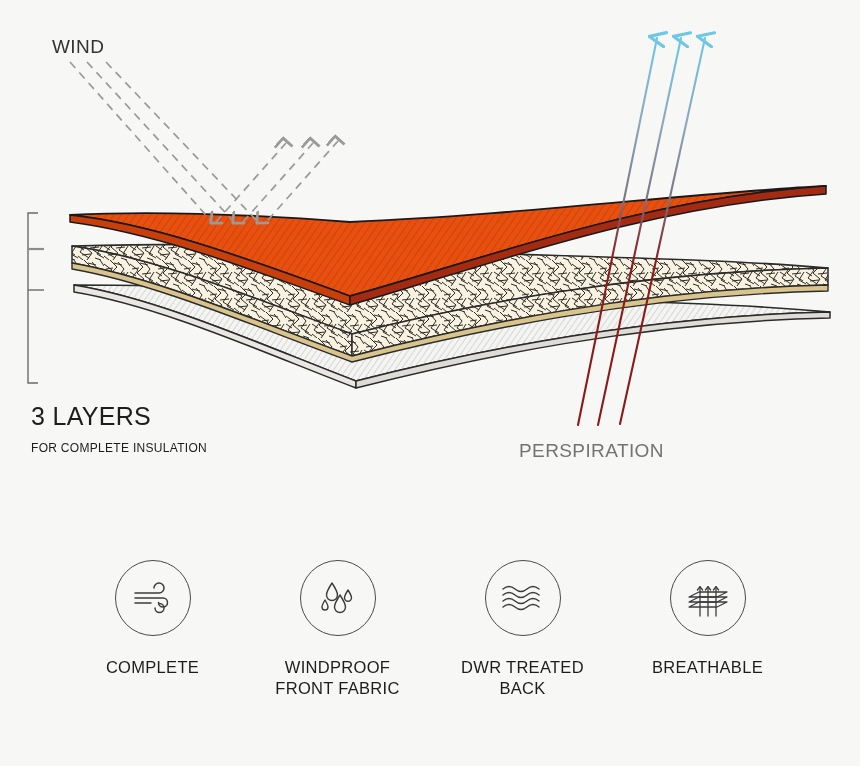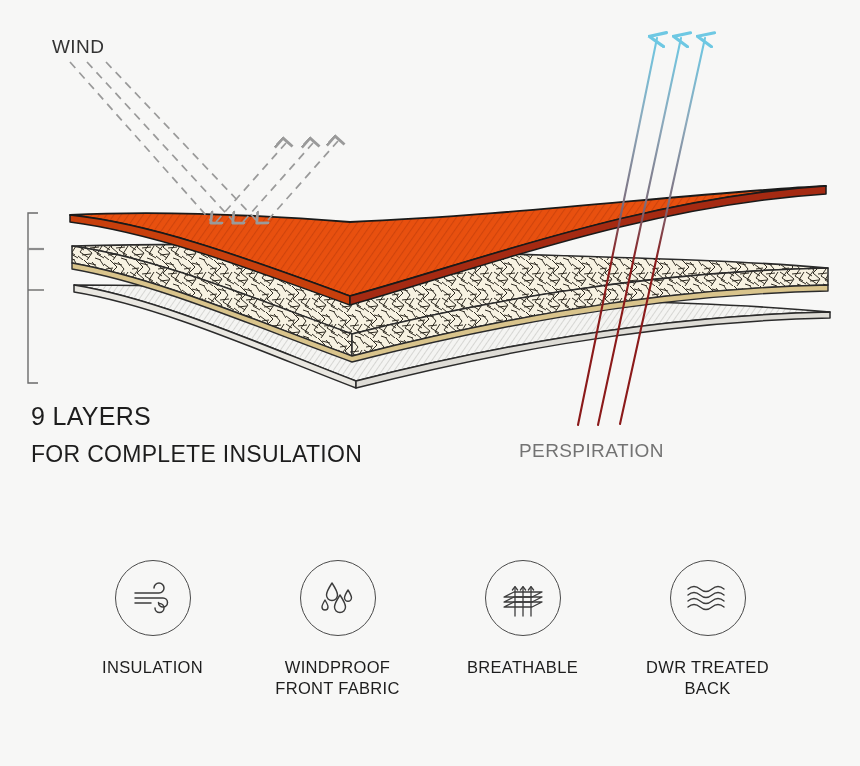--- a/index.html
+++ b/index.html
@@ -9,21 +9,21 @@
     font-family:"Liberation Sans",sans-serif;
     position:relative;overflow:hidden;
   }
   #stage{position:absolute;inset:0;width:860px;height:766px;}
   .txt{position:absolute;white-space:pre;}
 
   #wind-label{left:52px;top:36px;font-size:19px;letter-spacing:.4px;color:#333;}
   #persp-label{left:519px;top:440px;font-size:19px;letter-spacing:.4px;color:#737373;}
 
   #headline{left:31px;top:402px;font-size:25px;color:#1d1d1d;letter-spacing:.3px;}
-  #subhead{left:31px;top:441px;font-size:23px;color:#1d1d1d;letter-spacing:.3px;}
+  #subhead{left:31px;top:441px;font-size:12px;color:#1d1d1d;letter-spacing:.3px;}
 
   #features{position:absolute;left:0;top:560px;width:860px;height:180px;
     display:flex;justify-content:flex-start;align-items:flex-start;}
   .feature{width:185px;display:flex;flex-direction:column;align-items:center;}
   .feature:nth-child(1){margin-left:60px;}
   .icon-circle{width:76px;height:76px;border:1.4px solid #4a4a4a;border-radius:50%;
     display:flex;align-items:center;justify-content:center;box-sizing:border-box;}
   .feature-label{margin-top:21px;font-size:16.5px;color:#1d1d1d;text-align:center;
     line-height:21px;letter-spacing:.3px;white-space:pre-line;}
 </style>
@@ -106,48 +106,61 @@
 
   <g fill="none" stroke="url(#perspGrad)" stroke-width="2.1" stroke-linecap="round">
     <path d="M578 425 L657 38" marker-end="url(#cyanHead)"></path>
     <path d="M598 425 L681 38" marker-end="url(#cyanHead)"></path>
     <path d="M620 424 L705 38" marker-end="url(#cyanHead)"></path>
   </g>
 </svg>
 
 <div class="txt" id="wind-label">WIND</div>
 <div class="txt" id="persp-label">PERSPIRATION</div>
-<div class="txt" id="headline">9 LAYERS</div>
+<div class="txt" id="headline">3 LAYERS</div>
 <div class="txt" id="subhead">FOR COMPLETE INSULATION</div>
 
 <div id="features">
 
   <div class="feature">
     <div class="icon-circle">
       <svg width="48" height="48" viewBox="0 0 48 48" fill="none" stroke="#3c3c3c" stroke-width="1.5" stroke-linecap="round">
         <path d="M6 19 H30 a5 5 0 1 0 -5 -5"></path>
         <path d="M6 24 H34 a4.5 4.5 0 1 1 -4.5 4.5"></path>
         <path d="M6 29 H22"></path>
         <path d="M26 34 a4.5 4.5 0 1 0 4.5 -4.5"></path>
       </svg>
     </div>
-    <div class="feature-label">INSULATION</div>
+    <div class="feature-label">COMPLETE</div>
   </div>
 
   <div class="feature">
     <div class="icon-circle">
       <svg width="46" height="46" viewBox="0 0 46 46" fill="none" stroke="#3c3c3c" stroke-width="1.4" stroke-linejoin="round">
         <path d="M17 8 C17 8 11.5 16.5 11.5 20 a5.5 5.5 0 0 0 11 0 C22.5 16.5 17 8 17 8 Z"></path>
         <path d="M25 20 C25 20 19.5 28.5 19.5 32 a5.5 5.5 0 0 0 11 0 C30.5 28.5 25 20 25 20 Z"></path>
         <path d="M33 15 C33 15 29.5 20.5 29.5 22.8 a3.5 3.5 0 0 0 7 0 C36.5 20.5 33 15 33 15 Z"></path>
         <path d="M10 25 C10 25 7 30 7 32 a3 3 0 0 0 6 0 C13 30 10 25 10 25 Z"></path>
       </svg>
     </div>
     <div class="feature-label">WINDPROOF
 FRONT FABRIC</div>
+  </div>
+
+  <div class="feature">
+    <div class="icon-circle">
+      <svg width="50" height="40" viewBox="0 0 50 40" fill="none" stroke="#3c3c3c" stroke-width="1.4" stroke-linecap="round">
+        <path d="M5 11 q6 -5 12 0 t12 0 t12 0"></path>
+        <path d="M5 17 q6 -5 12 0 t12 0 t12 0"></path>
+        <path d="M5 23 q6 -5 12 0 t12 0 t12 0"></path>
+        <path d="M5 29 q6 -5 12 0 t12 0 t12 0"></path>
+      </svg>
+    </div>
+    <div class="feature-label">DWR TREATED
+BACK</div>
   </div>
 
   <div class="feature">
     <div class="icon-circle">
       <svg width="50" height="46" viewBox="0 0 50 46" fill="none" stroke="#3c3c3c" stroke-width="1.3" stroke-linecap="round" stroke-linejoin="round">
         <path d="M6 22 L16 17 H44 L34 22 Z"></path>
         <path d="M6 27 L16 22 H44 L34 27 Z"></path>
         <path d="M6 32 L16 27 H44 L34 32 Z"></path>
         <g stroke-width="1.3">
           <path d="M17 41 L17 12"></path>
@@ -155,26 +168,13 @@
           <path d="M25 41 L25 12"></path>
             <path d="M22.4 15 L25 11.6 L27.6 15"></path>
           <path d="M33 41 L33 12"></path>
             <path d="M30.4 15 L33 11.6 L35.6 15"></path>
         </g>
       </svg>
     </div>
     <div class="feature-label">BREATHABLE</div>
   </div>
 
-  <div class="feature">
-    <div class="icon-circle">
-      <svg width="50" height="40" viewBox="0 0 50 40" fill="none" stroke="#3c3c3c" stroke-width="1.4" stroke-linecap="round">
-        <path d="M5 11 q6 -5 12 0 t12 0 t12 0"></path>
-        <path d="M5 17 q6 -5 12 0 t12 0 t12 0"></path>
-        <path d="M5 23 q6 -5 12 0 t12 0 t12 0"></path>
-        <path d="M5 29 q6 -5 12 0 t12 0 t12 0"></path>
-      </svg>
-    </div>
-    <div class="feature-label">DWR TREATED
-BACK</div>
-  </div>
-
 </div>
 
 </body></html>

